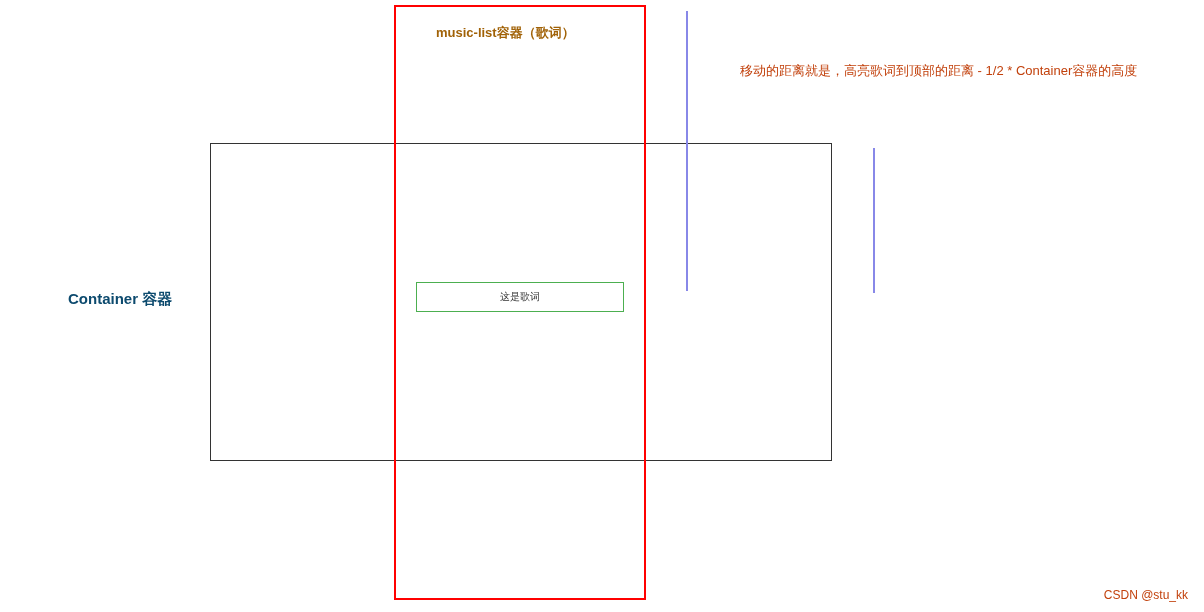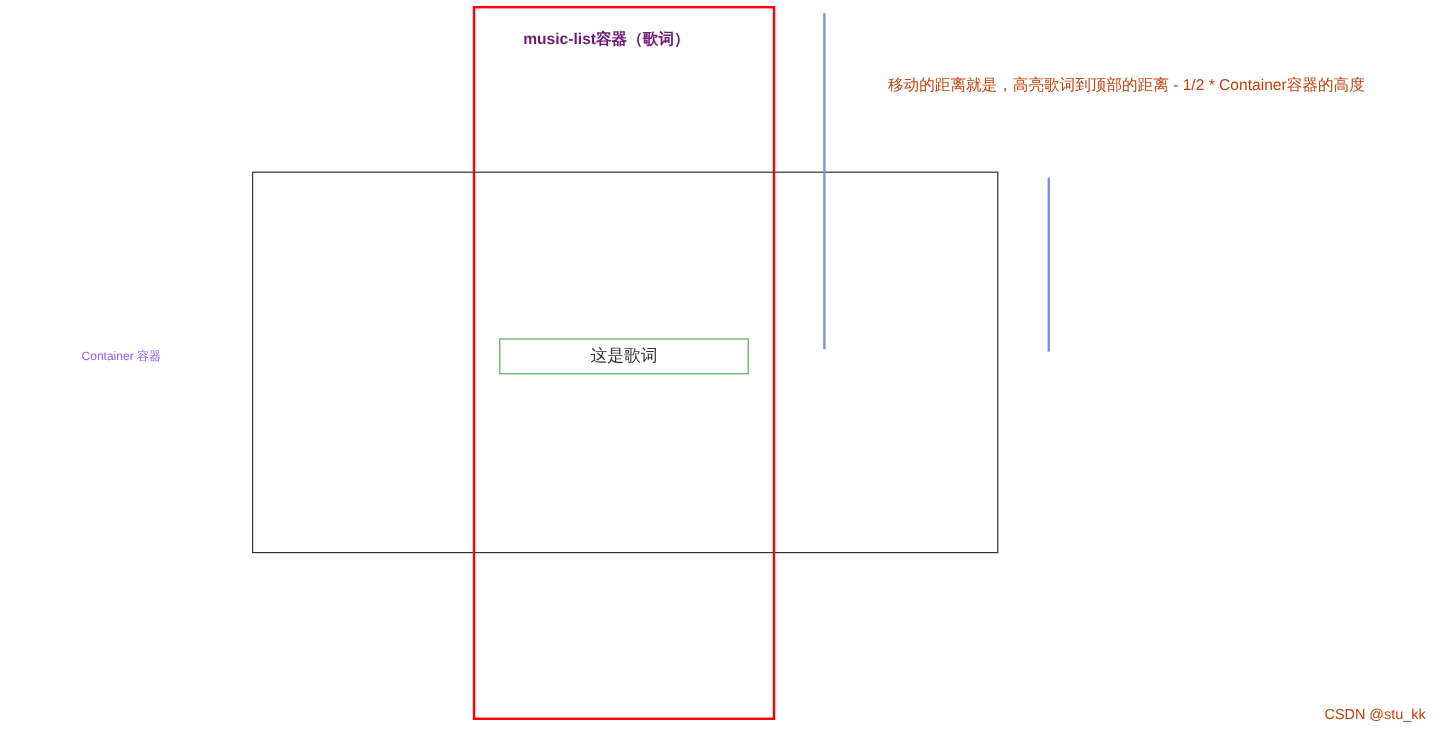--- a/index.html
+++ b/index.html
@@ -34,38 +34,38 @@
     .lyric-box {
       position: absolute;
       left: 416px;
       top: 282px;
       width: 208px;
       height: 30px;
       border: 1px solid #4caf50;
       display: flex;
       align-items: center;
       justify-content: center;
-      font-size: 14px;
+      font-size: 10px;
       color: #333;
     }
     .container-label {
       position: absolute;
       left: 68px;
       top: 290px;
-      font-size: 10px;
-      font-weight: normal;
-      color: #8b5cf6;
+      font-size: 15px;
+      font-weight: bold;
+      color: #0c4a6e;
     }
     .music-list-label {
       position: absolute;
       left: 436px;
       top: 24px;
       font-size: 13px;
       font-weight: bold;
-      color: #701a75;
+      color: #a16207;
     }
     .line-long {
       position: absolute;
       left: 686px;
       top: 11px;
       width: 2px;
       height: 280px;
       background: #8888e8;
     }
     .line-short {

